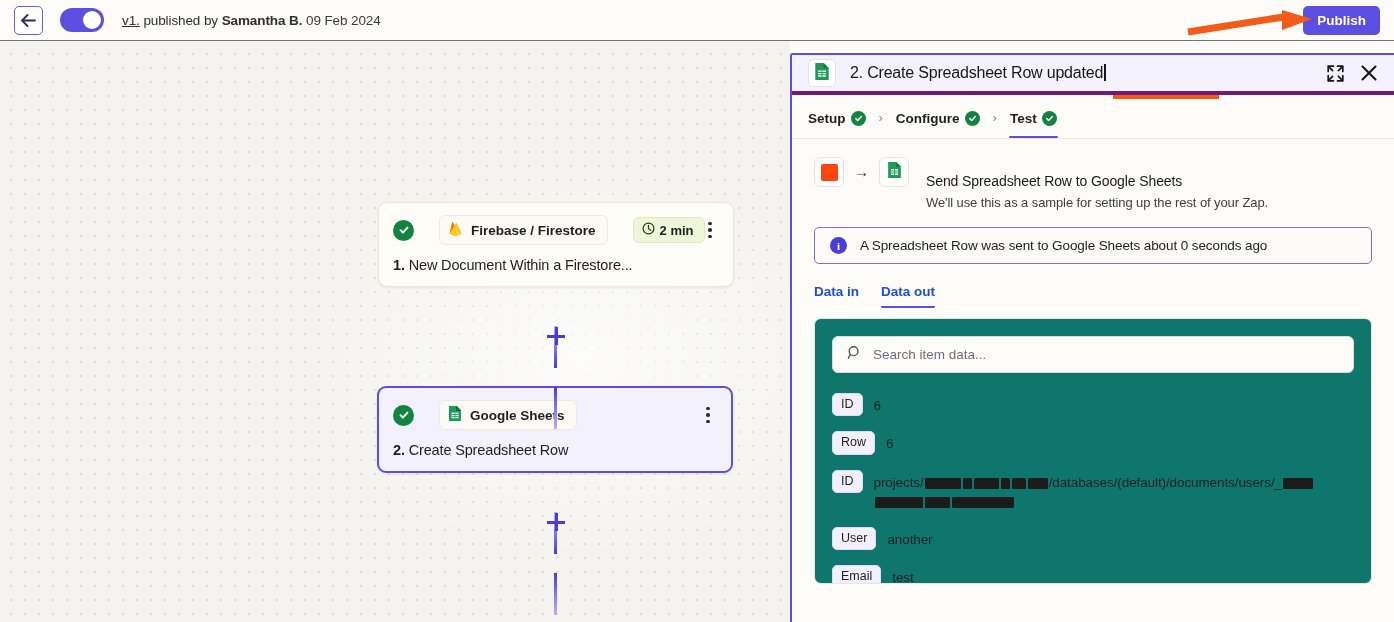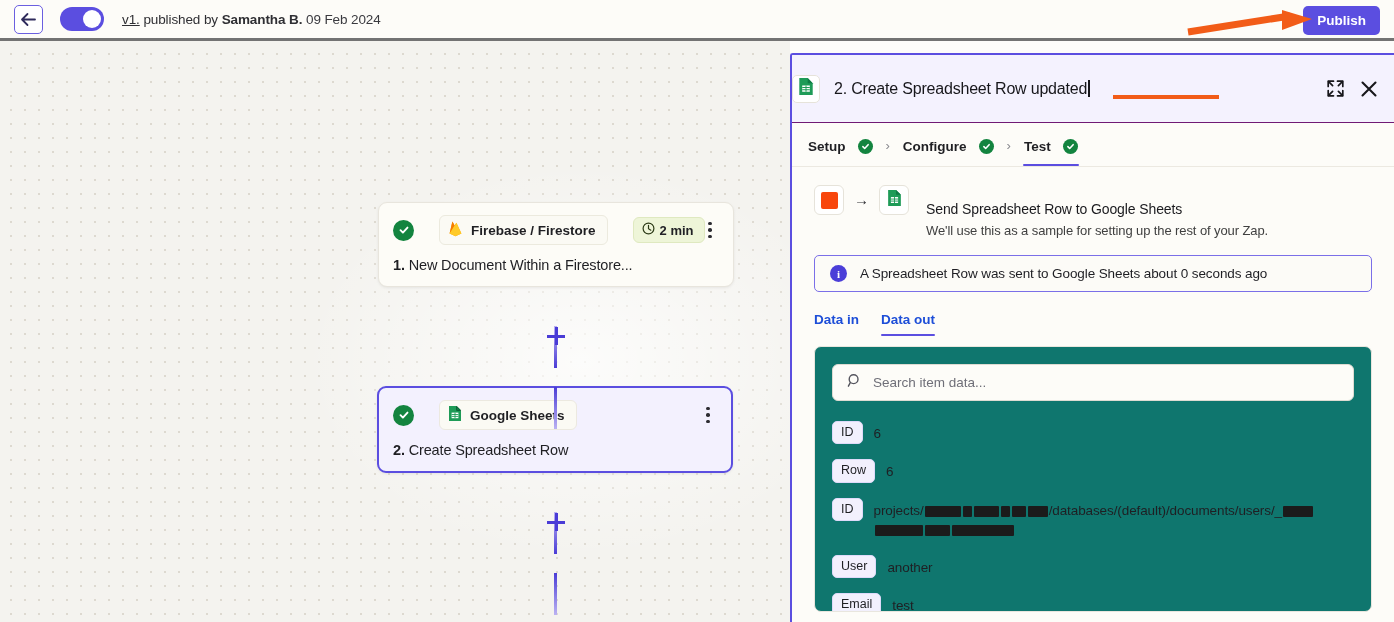--- a/index.html
+++ b/index.html
@@ -12,21 +12,21 @@
     background: #fdfcfa;
     position: relative;
   }
 
   
   .topbar {
     position: absolute;
     left: 0; top: 0;
     width: 1394px; height: 41px;
     background: #fdfcf8;
-    border-bottom: 3px solid #737373;
+    border-bottom: 1px solid #737373;
     display: flex;
     align-items: center;
     padding: 0 14px;
     z-index: 40;
   }
   .back-btn {
     width: 29px; height: 29px;
     border: 1.5px solid #6b5fe0;
     border-radius: 5px;
     background: #ffffff;
@@ -222,25 +222,25 @@
     left: 790px; top: 53px;
     width: 604px; height: 569px;
     background: #fdfcf8;
     border: 2px solid #5b4ee0;
     border-right: none;
     border-bottom: none;
     border-radius: 3px 0 0 0;
     overflow: hidden;
   }
   .panel-header {
-    height: 68px;
+    height: 40px;
     background: #f4f2fe;
-    border-bottom: 1px solid #701a75;
+    border-bottom: 4px solid #701a75;
     display: flex; align-items: center;
-    padding: 0 0;
+    padding: 0 16px;
     position: relative;
   }
   .gs-icon-box {
     width: 28px; height: 28px;
     background: #ffffff;
     border: 1px solid #e6e3da;
     border-radius: 5px;
     display: flex; align-items: center; justify-content: center;
     flex: 0 0 auto;
   }
@@ -277,21 +277,21 @@
   .steps {
     height: 44px;
     display: flex; align-items: center;
     padding: 0 16px;
     gap: 0;
     border-bottom: 1px solid #ece9e1;
     background: #fdfcf8;
     position: relative;
   }
   .step {
-    display: flex; align-items: center; gap: 12px;
+    display: flex; align-items: center; gap: 5px;
     font-size: 13.5px;
     font-weight: bold;
     color: #1f1f23;
     cursor: pointer;
     height: 100%;
     padding-top: 3px;
     position: relative;
   }
   .step .chk {
     width: 15px; height: 15px;

